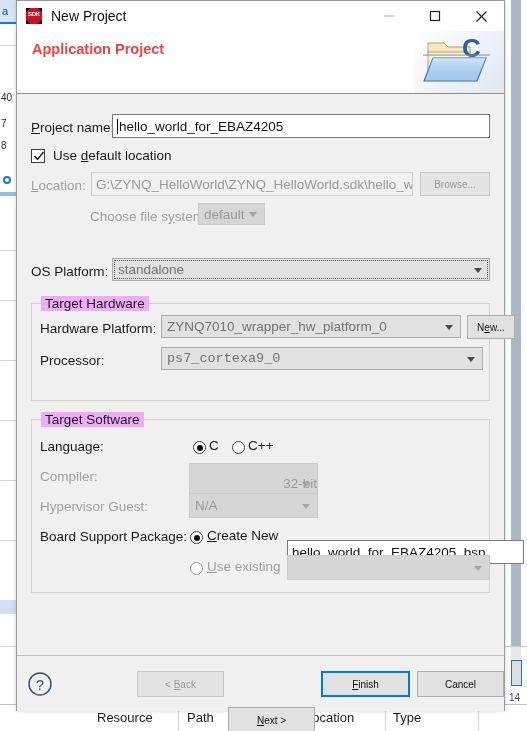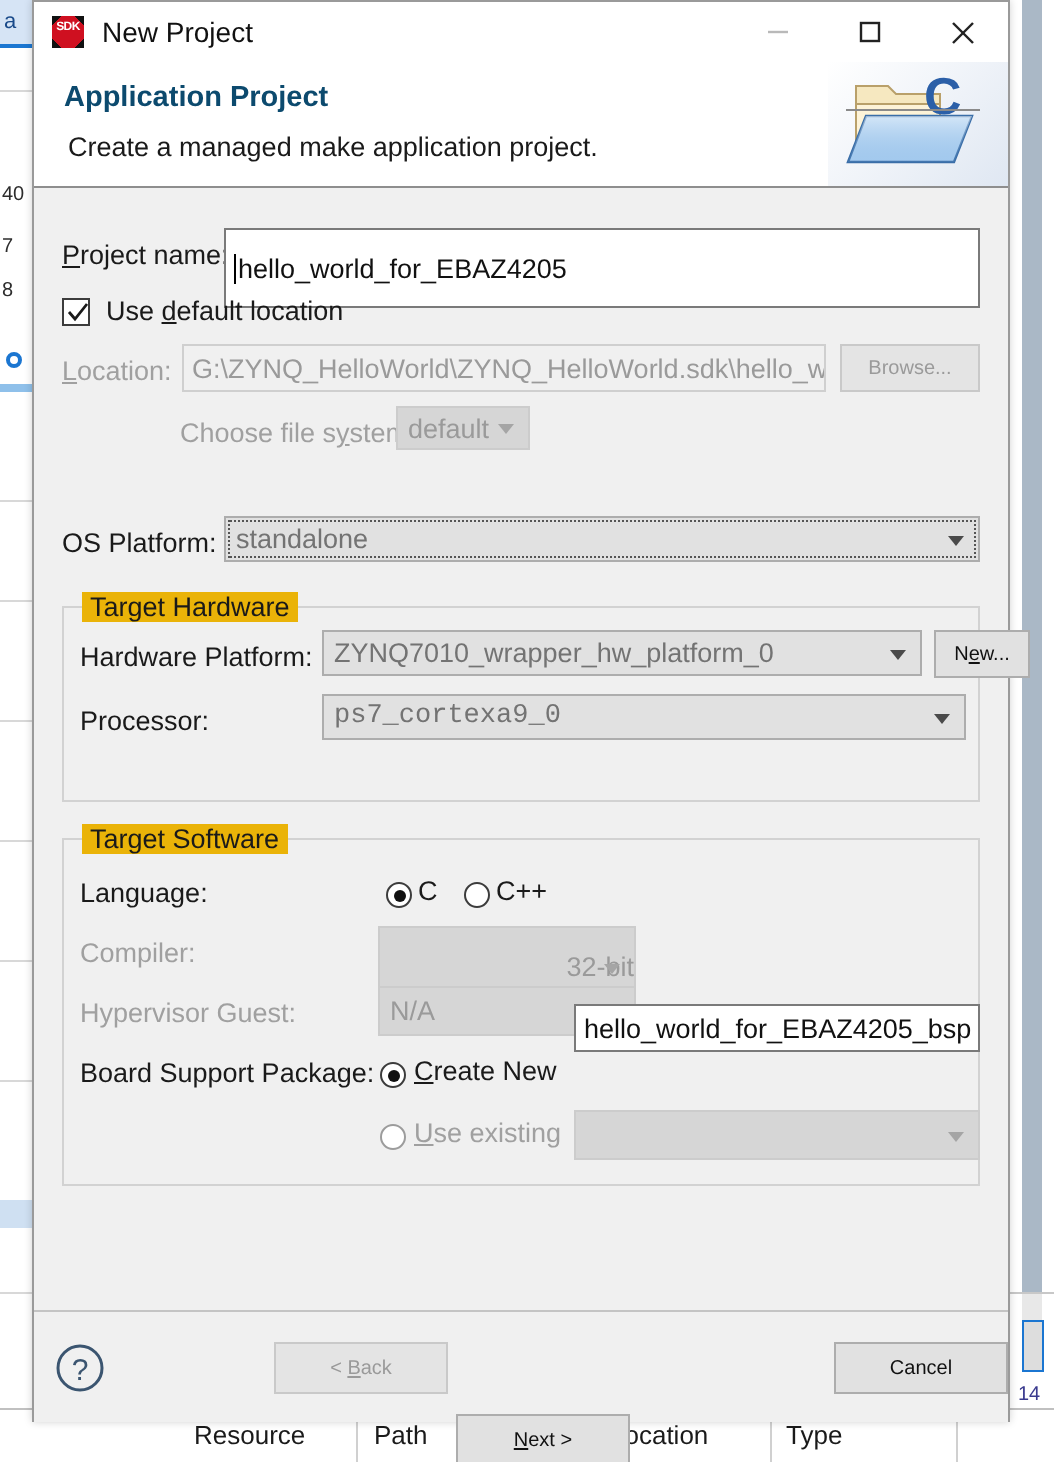--- a/index.html
+++ b/index.html
@@ -222,21 +222,21 @@
     width: 487px; height: 63px;
     background: #ffffff;
     border-bottom: 1px solid #8e8e8e;
     box-sizing: border-box;
   }
   .header-title {
     position: absolute;
     left: 15px; top: 10px;
     font-size: 14.5px;
     font-weight: bold;
-    color: #0c4a6e;
+    color: #ef4444;
     font-family: "Liberation Sans", sans-serif;
   }
   .header-sub {
     position: absolute;
     left: 17px; top: 35px;
     font-size: 13.5px;
     color: #1a1a1a;
     font-family: "Liberation Sans", sans-serif;
   }
   .header-img {
@@ -373,21 +373,21 @@
   }
   .radio.dim { border-color: #9c9c9c; }
 
   .group {
     position: absolute;
     border: 1px solid #d2d2d2;
     box-sizing: border-box;
   }
   .group-title {
     position: absolute;
-    background: #eab308;
+    background: #f0abfc;
     padding: 0 4px;
     font-size: 13.5px;
     color: #1a1a1a;
     font-family: "Liberation Sans", sans-serif;
     white-space: nowrap;
   }
 
   
   .footer {
     position: absolute;
@@ -471,21 +471,20 @@
           <svg width="13" height="13" viewBox="0 0 13 13">
               <line x1="1.5" y1="1.5" x2="11.5" y2="11.5" stroke="#222" stroke-width="1.2"></line>
               <line x1="11.5" y1="1.5" x2="1.5" y2="11.5" stroke="#222" stroke-width="1.2"></line>
             </svg>
         </div>
       </div>
     </div>
 
     <div class="header">
       <div class="header-title">Application Project</div>
-      <div class="header-sub">Create a managed make application project.</div>
       <div class="header-img">
         <svg width="90" height="62" viewBox="0 0 90 62">
 
           <path d="M14 22 L14 12 L30 12 L34 16 L56 16 L56 22 Z" fill="#f6e8c0" stroke="#b9a06a" stroke-width="1"></path>
           <rect x="14" y="21" width="42" height="18" fill="#fdf3d8" stroke="#b9a06a" stroke-width="1"></rect>
 
           <text x="48" y="26" font-family="Liberation Sans, sans-serif" font-size="26" font-weight="bold" fill="#2b5fa8">C</text>
 
           <path d="M10 50 L19 27 L72 27 L63 50 Z" fill="#a8cdf0" stroke="#3a6ea8" stroke-width="1.2"></path>
           <path d="M10 50 L19 27 L72 27 L63 50 Z" fill="url(#g1)" opacity="0.6"></path>
@@ -496,21 +495,21 @@
             </linearGradient>
           </defs>
           <line x1="9" y1="24" x2="76" y2="24" stroke="#8a8a8a" stroke-width="1"></line>
         </svg>
       </div>
     </div>
 
     <div class="body">
 
       <div class="lbl" style="left:14px; top:26px;"><span class="u">P</span>roject name:</div>
-      <div class="txtfield" style="left:95px; top:20px; width:378px; height:40px;">
+      <div class="txtfield" style="left:95px; top:20px; width:378px; height:24px;">
         <span class="caret"></span>
           <span>hello_world_for_EBAZ4205</span>
       </div>
 
       <div class="checkbox" style="left:14px; top:55px;">
         <svg width="14" height="14" viewBox="0 0 14 14">
             <polyline points="2.5,7 5.5,10.5 11.5,3" fill="none" stroke="#1a1a1a" stroke-width="1.4"></polyline>
           </svg>
       </div>
       <div class="lbl" style="left:36px; top:54px;">Use <span class="u">d</span>efault location</div>
@@ -576,21 +575,21 @@
       <div class="lbl dim" style="left:23px; top:405px;">Hypervisor Guest:</div>
       <div class="combo disabled" style="left:172px; top:399px; width:129px; height:25px;">
         <span>N/A</span>
         <span class="arrowbox"></span>
         <span class="arrow"></span>
       </div>
 
       <div class="lbl" style="left:23px; top:435px;">Board Support Package:</div>
       <div class="radio on" style="left:173px; top:437px;"></div>
       <div class="lbl" style="left:190px; top:434px;"><span class="u">C</span>reate New</div>
-      <div class="txtfield" style="left:270px; top:408px; width:203px; height:24px;text-align:right;">
+      <div class="txtfield" style="left:270px; top:446px; width:237px; height:24px;text-align:right;">
         <span>hello_world_for_EBAZ4205_bsp</span>
       </div>
 
       <div class="radio dim" style="left:173px; top:468px;"></div>
       <div class="lbl dim" style="left:190px; top:465px;"><span class="u">U</span>se existing</div>
       <div class="combo disabled" style="left:270px; top:461px; width:203px; height:25px;">
         <span></span>
         <span class="arrowbox"></span>
         <span class="arrow"></span>
       </div>
@@ -603,19 +602,22 @@
           <circle cx="13" cy="13" r="11" fill="none" stroke="#3b5570" stroke-width="1.5"></circle>
           <text x="13" y="19" text-anchor="middle" font-family="Liberation Sans, sans-serif" font-size="15" fill="#3b5570">?</text>
         </svg>
       </div>
       <div class="btn disabled" style="left:120px; top:15px; width:87px; height:26px;">
         <span>&lt; <span class="u">B</span>ack</span>
       </div>
       <div class="btn" style="left:211px; top:15px; width:87px; height:26px;margin-top:36px;">
         <span><span class="u">N</span>ext &gt;</span>
       </div>
+      <div class="btn default" style="left:304px; top:15px; width:89px; height:26px;">
+        <span><span class="u">F</span>inish</span>
+      </div>
       <div class="btn" style="left:400px; top:15px; width:87px; height:26px;">
         <span>Cancel</span>
       </div>
     </div>
 
   </div>
 </div>
 
 </body></html>

